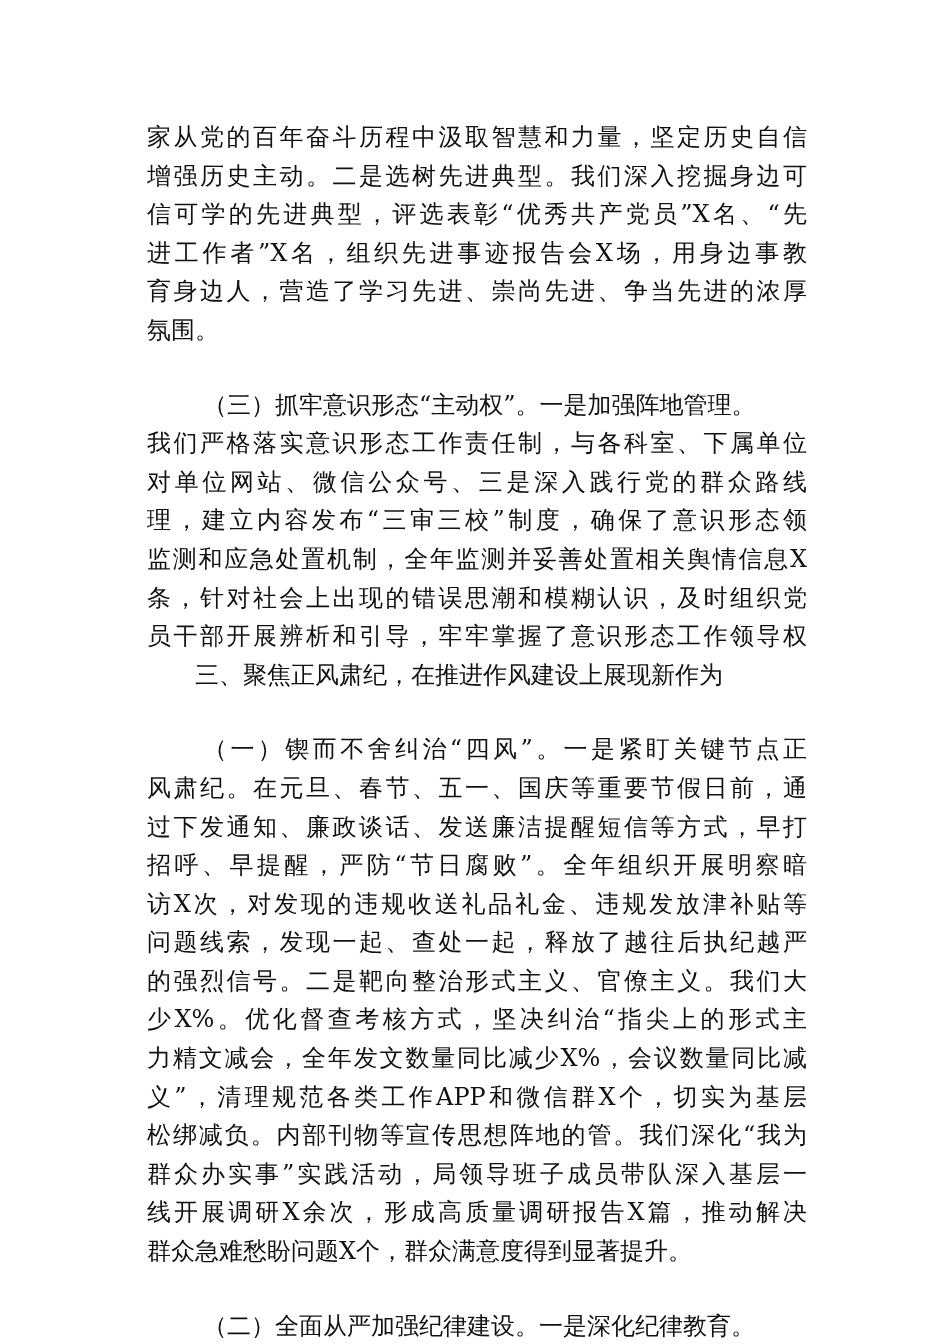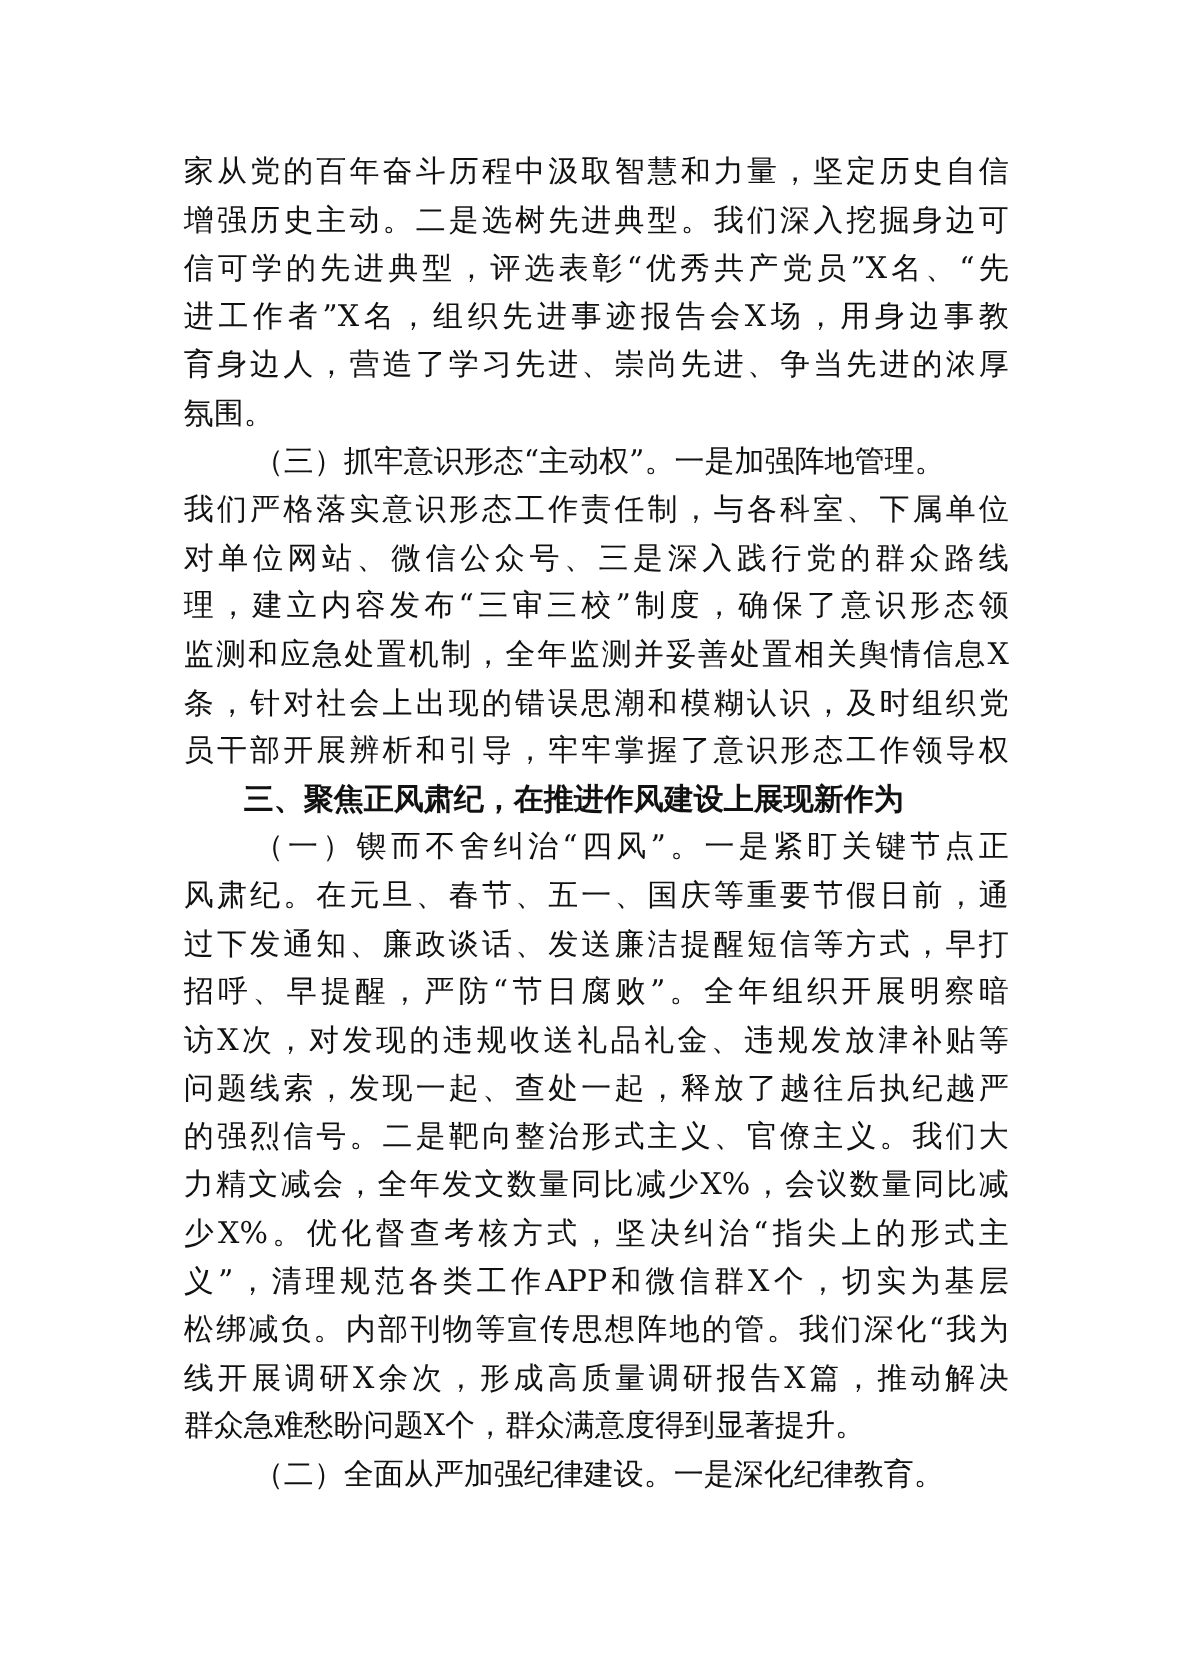--- a/index.html
+++ b/index.html
@@ -14,24 +14,24 @@
   }
   .line {
     height: 38.6px;
     line-height: 38.6px;
     white-space: nowrap;
     text-align: justify;
     text-align-last: justify;
     letter-spacing: 0px;
   }
   .line.last { text-align-last: left; }
-  .line.indent { padding-left: 56px; }
+  .line.indent { padding-left: 56px; margin-top: 36px; }
   .heading {
     font-family: "DejaVu Sans", "Liberation Sans", sans-serif;
-    font-weight: bold;
+    font-weight: normal;
     padding-left: 48px;
     text-align-last: left;
   }
 </style>
 </head>
 <body>
 
 <div class="page">
 
   <div>
@@ -56,24 +56,25 @@
   <div class="line heading">三、聚焦正风肃纪，在推进作风建设上展现新作为</div>
 
   <div>
     <div class="line indent">（一）锲而不舍纠治“四风”。一是紧盯关键节点正</div>
     <div class="line">风肃纪。在元旦、春节、五一、国庆等重要节假日前，通</div>
     <div class="line">过下发通知、廉政谈话、发送廉洁提醒短信等方式，早打</div>
     <div class="line">招呼、早提醒，严防“节日腐败”。全年组织开展明察暗</div>
     <div class="line">访X次，对发现的违规收送礼品礼金、违规发放津补贴等</div>
     <div class="line">问题线索，发现一起、查处一起，释放了越往后执纪越严</div>
     <div class="line">的强烈信号。二是靶向整治形式主义、官僚主义。我们大</div>
+    <div class="line">少X%。优化督查考核方式，坚决纠治“指尖上的形式主</div>
     <div class="line">力精文减会，全年发文数量同比减少X%，会议数量同比减</div>
-    <div class="line">少X%。优化督查考核方式，坚决纠治“指尖上的形式主</div>
     <div class="line">义”，清理规范各类工作APP和微信群X个，切实为基层</div>
     <div class="line">松绑减负。内部刊物等宣传思想阵地的管。我们深化“我为</div>
+    <div class="line">群众办实事”实践活动，局领导班子成员带队深入基层一</div>
     <div class="line">线开展调研X余次，形成高质量调研报告X篇，推动解决</div>
     <div class="line last">群众急难愁盼问题X个，群众满意度得到显著提升。</div>
   </div>
 
   <div>
     <div class="line indent last">（二）全面从严加强纪律建设。一是深化纪律教育。</div>
   </div>
 
 </div>
 

